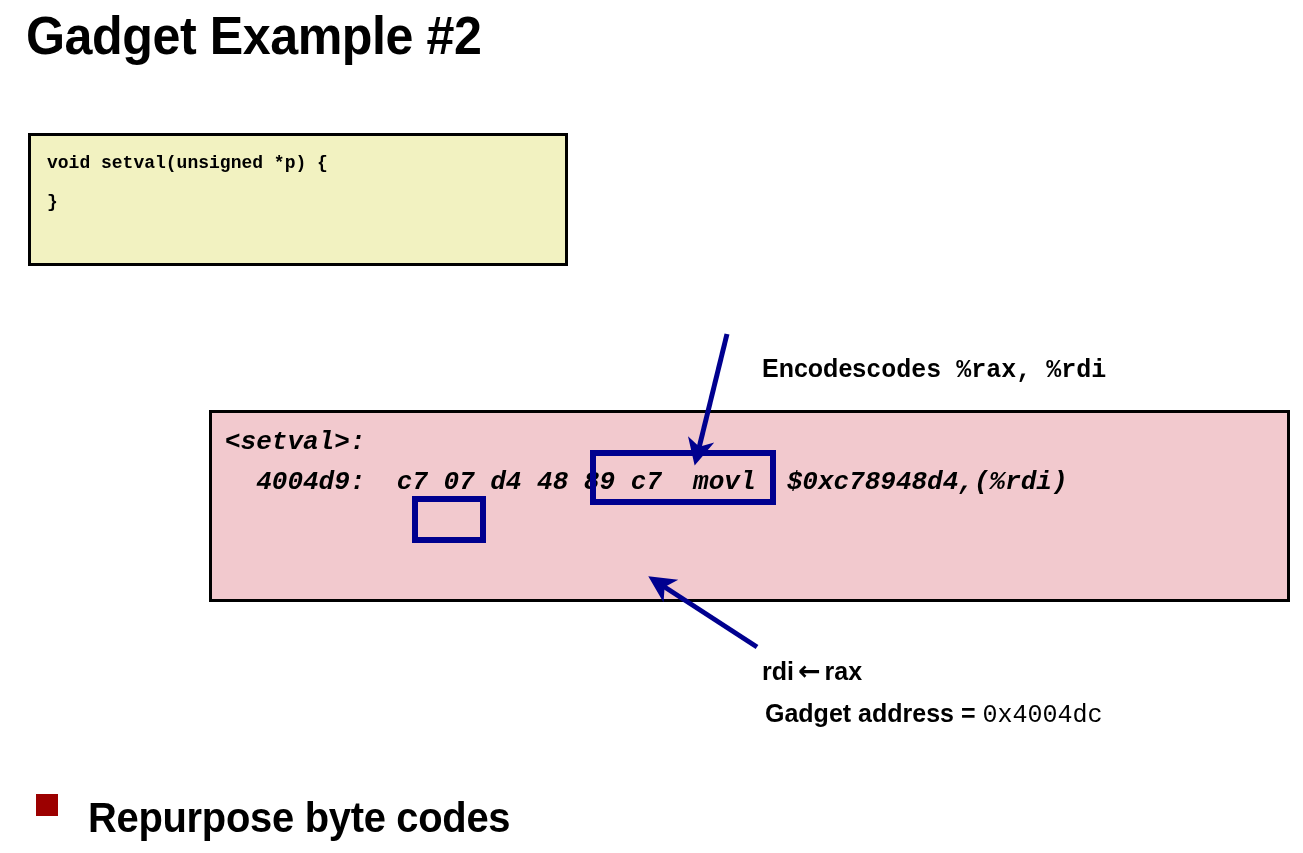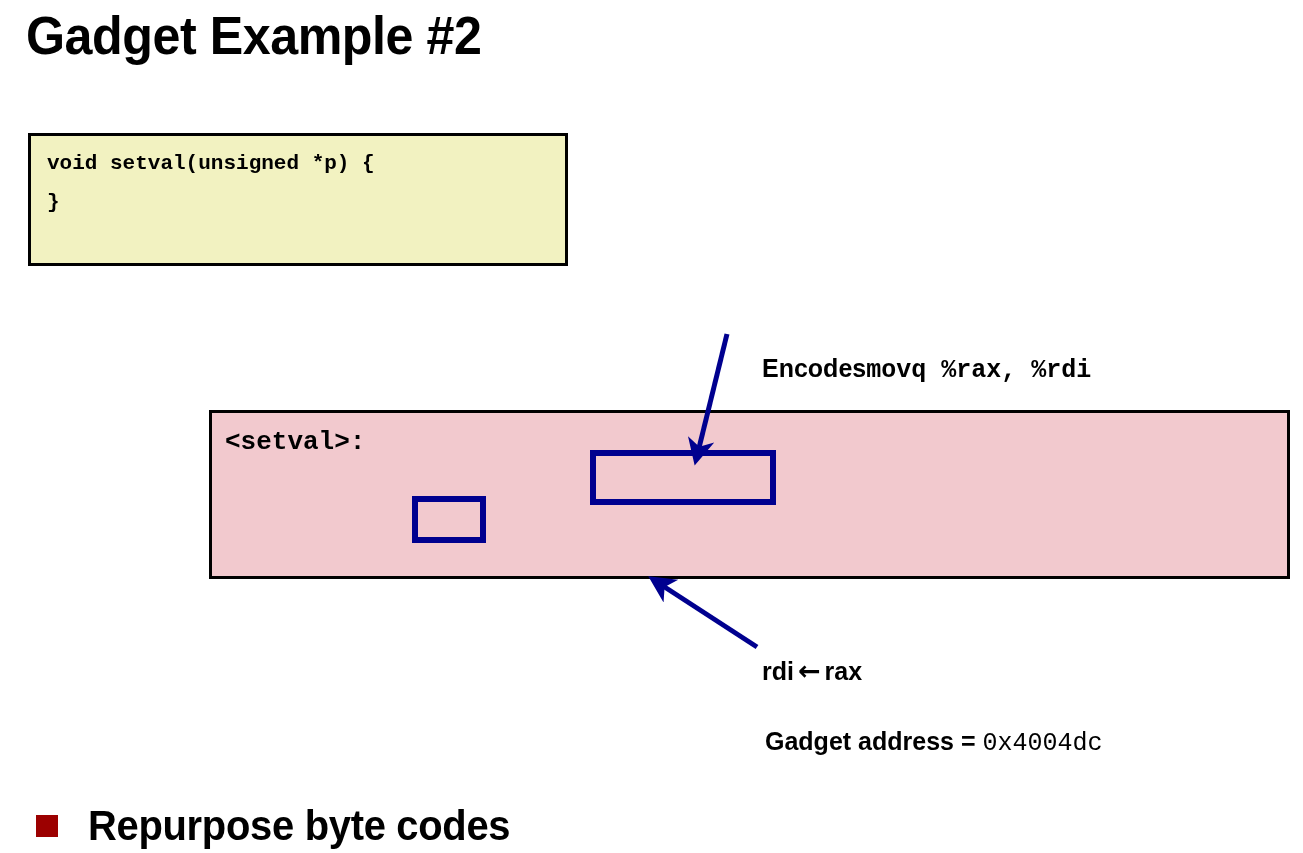--- a/index.html
+++ b/index.html
@@ -39,36 +39,37 @@
     width: 540px;
     height: 133px;
     box-sizing: border-box;
     background: #f2f2c1;
     border: 3px solid #000000;
     padding: 8px 0 0 16px;
   }
   #c-source-box .code-line {
     font-family: "Liberation Mono", "DejaVu Sans Mono", monospace;
     font-weight: bold;
-    font-size: 21px;
+    font-size: 18px;
     line-height: 39px;
     white-space: pre;
   }
 
   
   #disasm-box {
     position: absolute;
     left: 209px;
     top: 410px;
     width: 1081px;
-    height: 169px;
+    height: 192px;
     box-sizing: border-box;
     background: #f2c9ce;
     border: 3px solid #000000;
     padding: 9px 0 0 13px;
+    font-style: italic;
   }
   #disasm-box .code-line {
     font-family: "Liberation Mono", "DejaVu Sans Mono", monospace;
     font-weight: bold;
     font-size: 26px;
     line-height: 40px;
     white-space: pre;
     position: relative;
     z-index: 2;
   }
@@ -126,42 +127,41 @@
     top: 656px;
   }
   #callout-rdi-rax .arrow-glyph {
     font-family: "DejaVu Sans", sans-serif;
     font-weight: bold;
     font-size: 27px;
     padding: 0 4px;
   }
   #callout-gadget-address {
     left: 765px;
-    top: 726px;
+    top: 698px;
   }
 
   
   #arrow-layer {
     position: absolute;
     left: 0;
     top: 0;
     width: 1303px;
     height: 853px;
     z-index: 4;
     pointer-events: none;
   }
 
   
   #bullet-row {
     position: absolute;
     left: 36px;
     top: 794px;
     display: flex;
-    align-items: center;
-    margin-top: 8px;
+    align-items: flex-start;
   }
   #bullet-marker {
     width: 22px;
     height: 22px;
     background: #9c0000;
     flex: 0 0 auto;
   }
   #bullet-text {
     margin-left: 30px;
     font-family: "Liberation Sans", sans-serif;
@@ -179,26 +179,27 @@
 
 <div id="slide-title">Gadget Example #2</div>
 
 <div id="c-source-box">
   <div class="code-line">void setval(unsigned *p) {</div>
   <div class="code-line">}</div>
 </div>
 
 <div id="disasm-box">
   <div class="code-line">&lt;setval&gt;:</div>
+  <div class="code-line">  4004d9:  c7 07 d4 48 89 c7  movl  $0xc78948d4,(%rdi)</div>
 </div>
 
 <div class="hl-box" id="hl-movq-bytes"></div>
 <div class="hl-box" id="hl-retq-byte"></div>
 
-<div class="callout" id="callout-encodes"><span class="label">Encodes</span><span class="mono">movq %rax, %rdi</span></div>
+<div class="callout" id="callout-encodes"><span class="label">Encodes</span><span class="mono">codes %rax, %rdi</span></div>
 
 <div class="callout" id="callout-rdi-rax"><span class="label">rdi</span><span class="arrow-glyph">←</span><span class="label">rax</span></div>
 
 <div class="callout" id="callout-gadget-address"><span class="label">Gadget address = </span><span class="mono-light">0x4004dc</span></div>
 
 <svg id="arrow-layer" viewBox="0 0 1303 853">
   <defs>
     <marker id="navy-head" markerWidth="6" markerHeight="6" refX="2.6" refY="3" orient="auto" markerUnits="strokeWidth">
       <path d="M0,0.3 L5.4,3 L0,5.7 L1.5,3 Z" fill="#00008f"></path>
     </marker>

